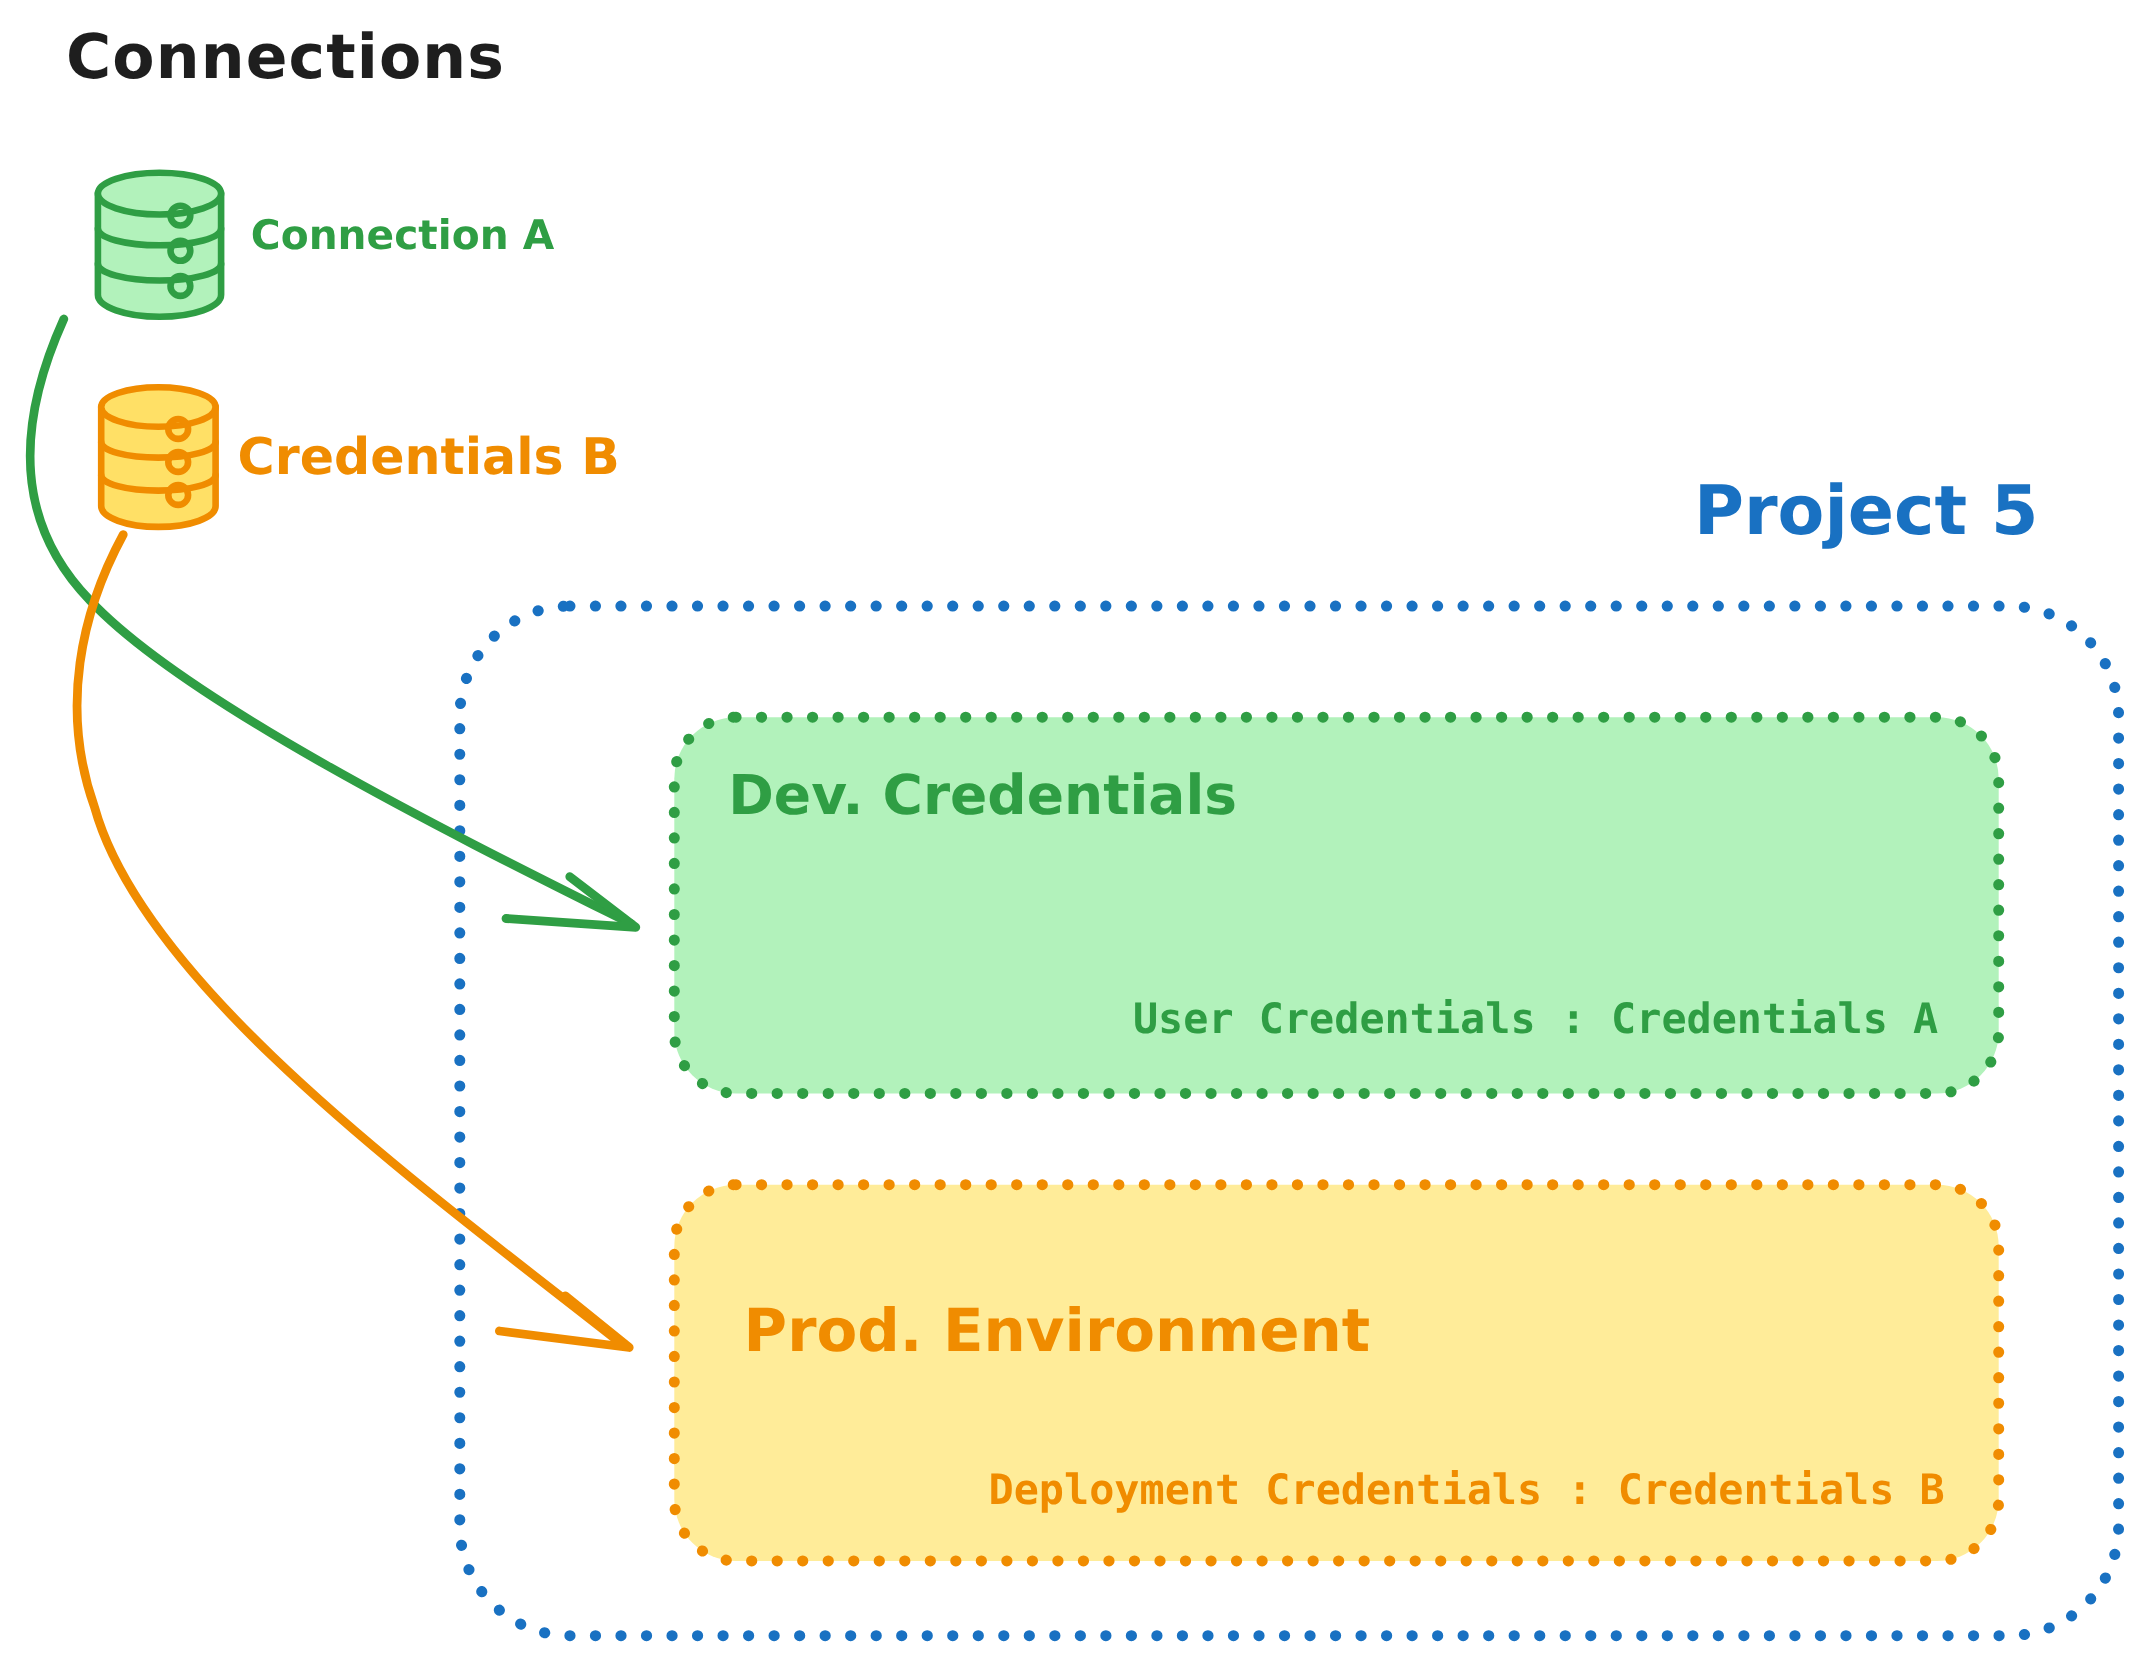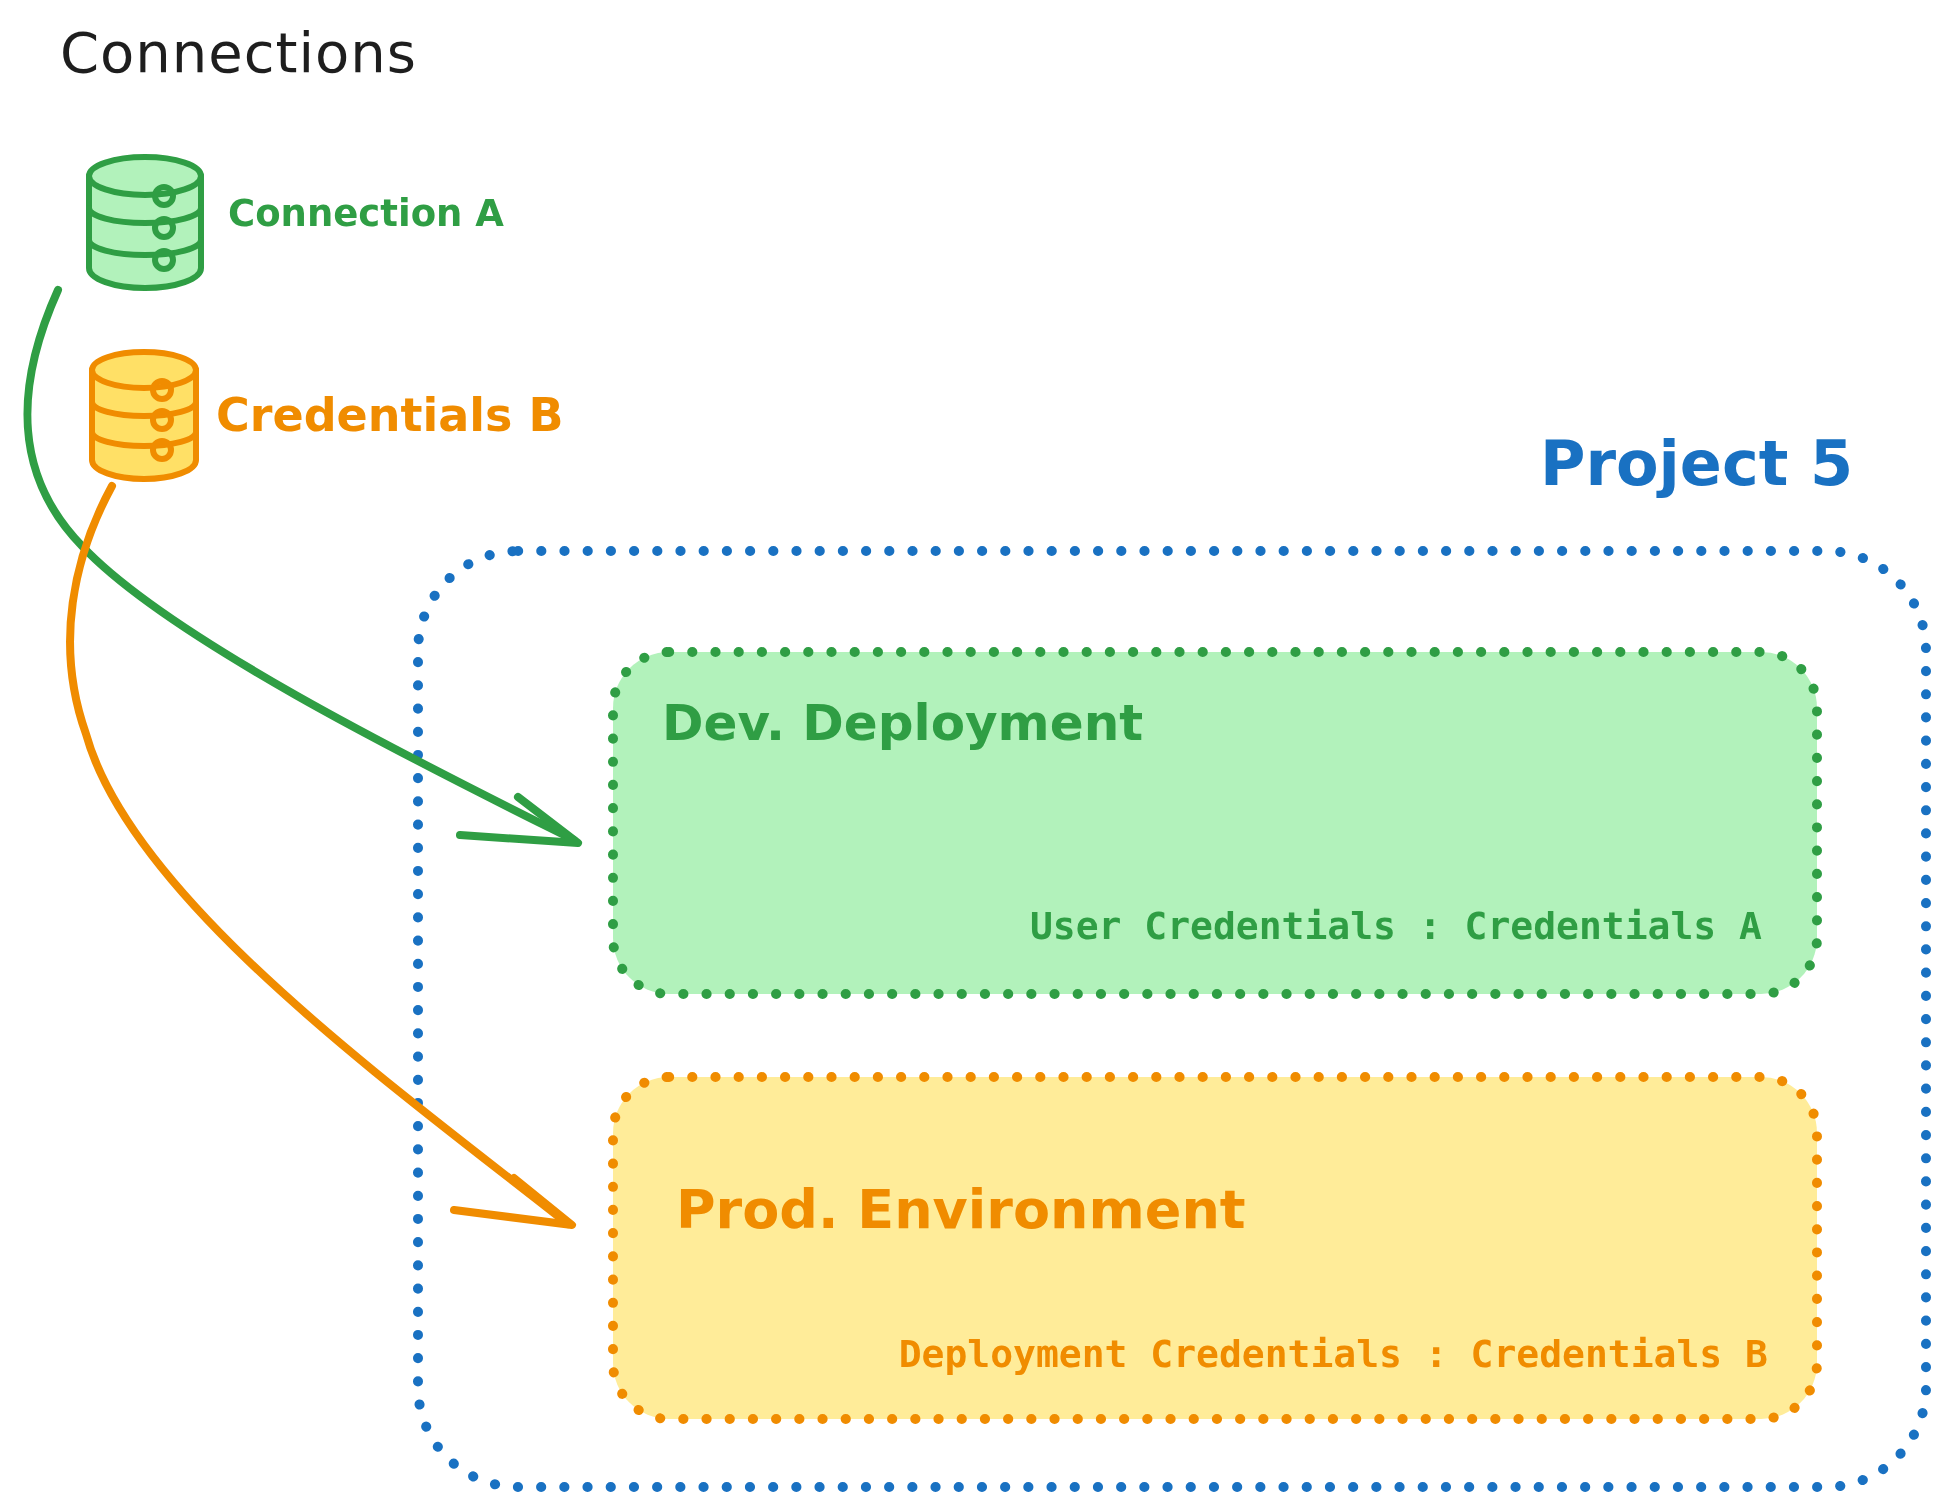--- a/index.html
+++ b/index.html
@@ -23,21 +23,21 @@
   }
   svg.layer {
     position: absolute;
     left: 0; top: 0;
     width: 1948px; height: 1506px;
   }
   .txt { position: absolute; white-space: nowrap; line-height: 1.1; }
 
   .diagram-title {
     left: 60px; top: 22px;
-    font-size: 56px; font-weight: 400;
+    font-size: 56px; font-weight: 700;
     color: var(--ink); letter-spacing: 1px;
   }
   .conn-a-label {
     left: 228px; top: 194px;
     font-size: 37px; font-weight: 700;
     color: var(--green);
   }
   .conn-b-label {
     left: 216px; top: 390px;
     font-size: 46px; font-weight: 700;
@@ -128,20 +128,20 @@
   </svg>
 
   <div class="txt diagram-title">Connections</div>
 
   <div class="txt conn-a-label">Connection A</div>
 
   <div class="txt conn-b-label">Credentials B</div>
 
   <div class="txt project-title">Project 5</div>
 
-  <div class="txt dev-title">Dev. Deployment</div>
+  <div class="txt dev-title">Dev. Credentials</div>
 
   <div class="txt dev-creds">User Credentials : Credentials A</div>
 
   <div class="txt prod-title">Prod. Environment</div>
 
   <div class="txt prod-creds">Deployment Credentials : Credentials B</div>
 </div>
 
 </body></html>

